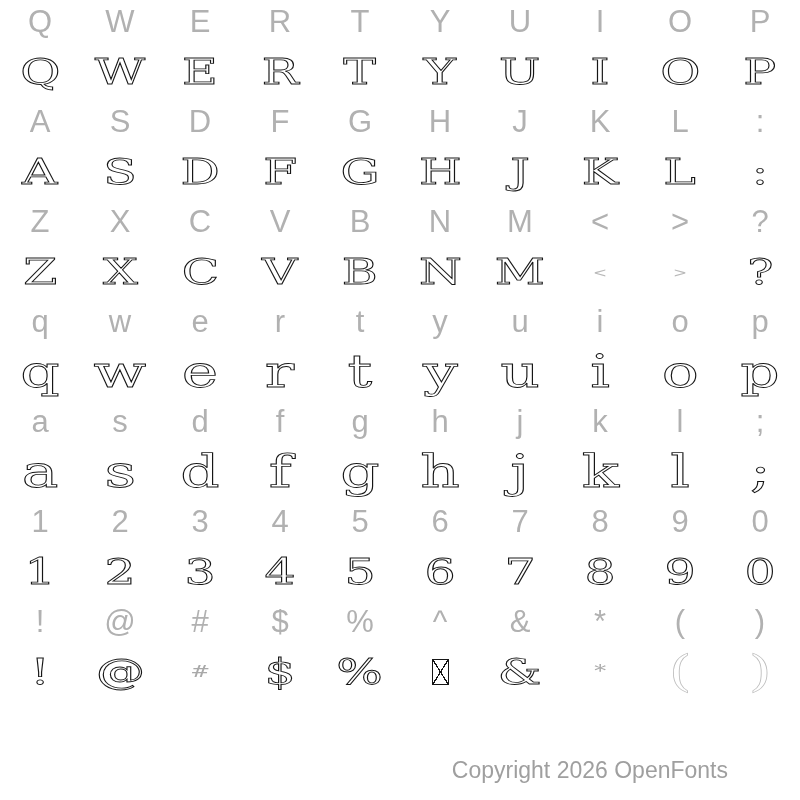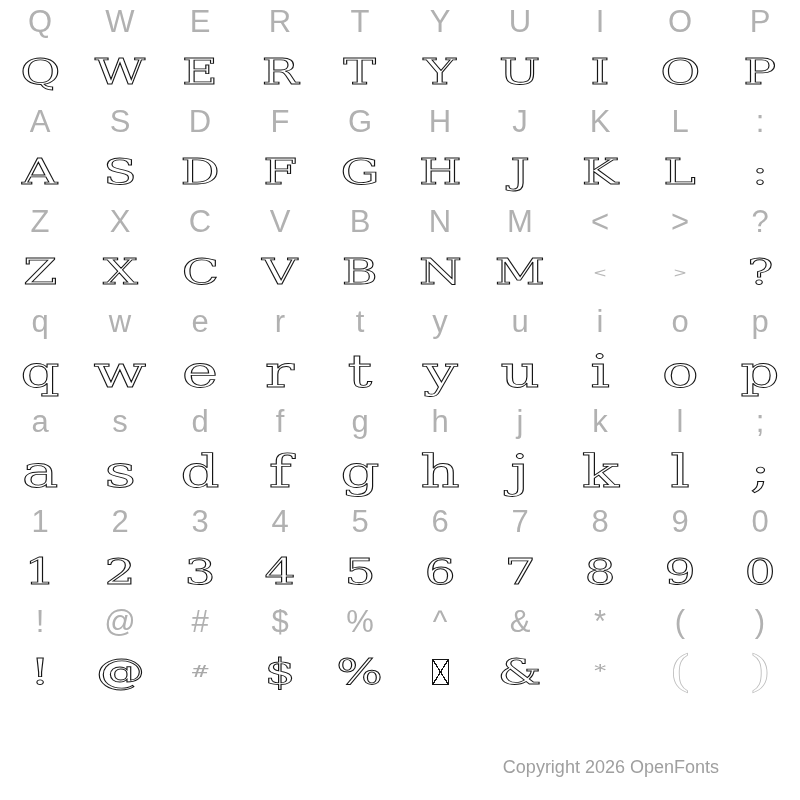--- a/index.html
+++ b/index.html
@@ -78,23 +78,23 @@
     border: 1.6px solid #151515;
     box-sizing: content-box;
     background-image:
       linear-gradient(to top right,    transparent 47.5%, #151515 47.5%, #151515 52.5%, transparent 52.5%),
       linear-gradient(to bottom right, transparent 47.5%, #151515 47.5%, #151515 52.5%, transparent 52.5%);
     vertical-align: middle;
   }
   .copyright {
     position: absolute;
     top: 757px;
-    right: 81px;
+    right: 72px;
     font-family: "Liberation Sans", sans-serif;
-    font-size: 18px;
+    font-size: 23px;
     color: #9f9f9f;
     white-space: nowrap;
   }
 </style>
 </head>
 <body>
 
 <div class="page">
   <div id="grid">
       <div class="char-row row-labels">

